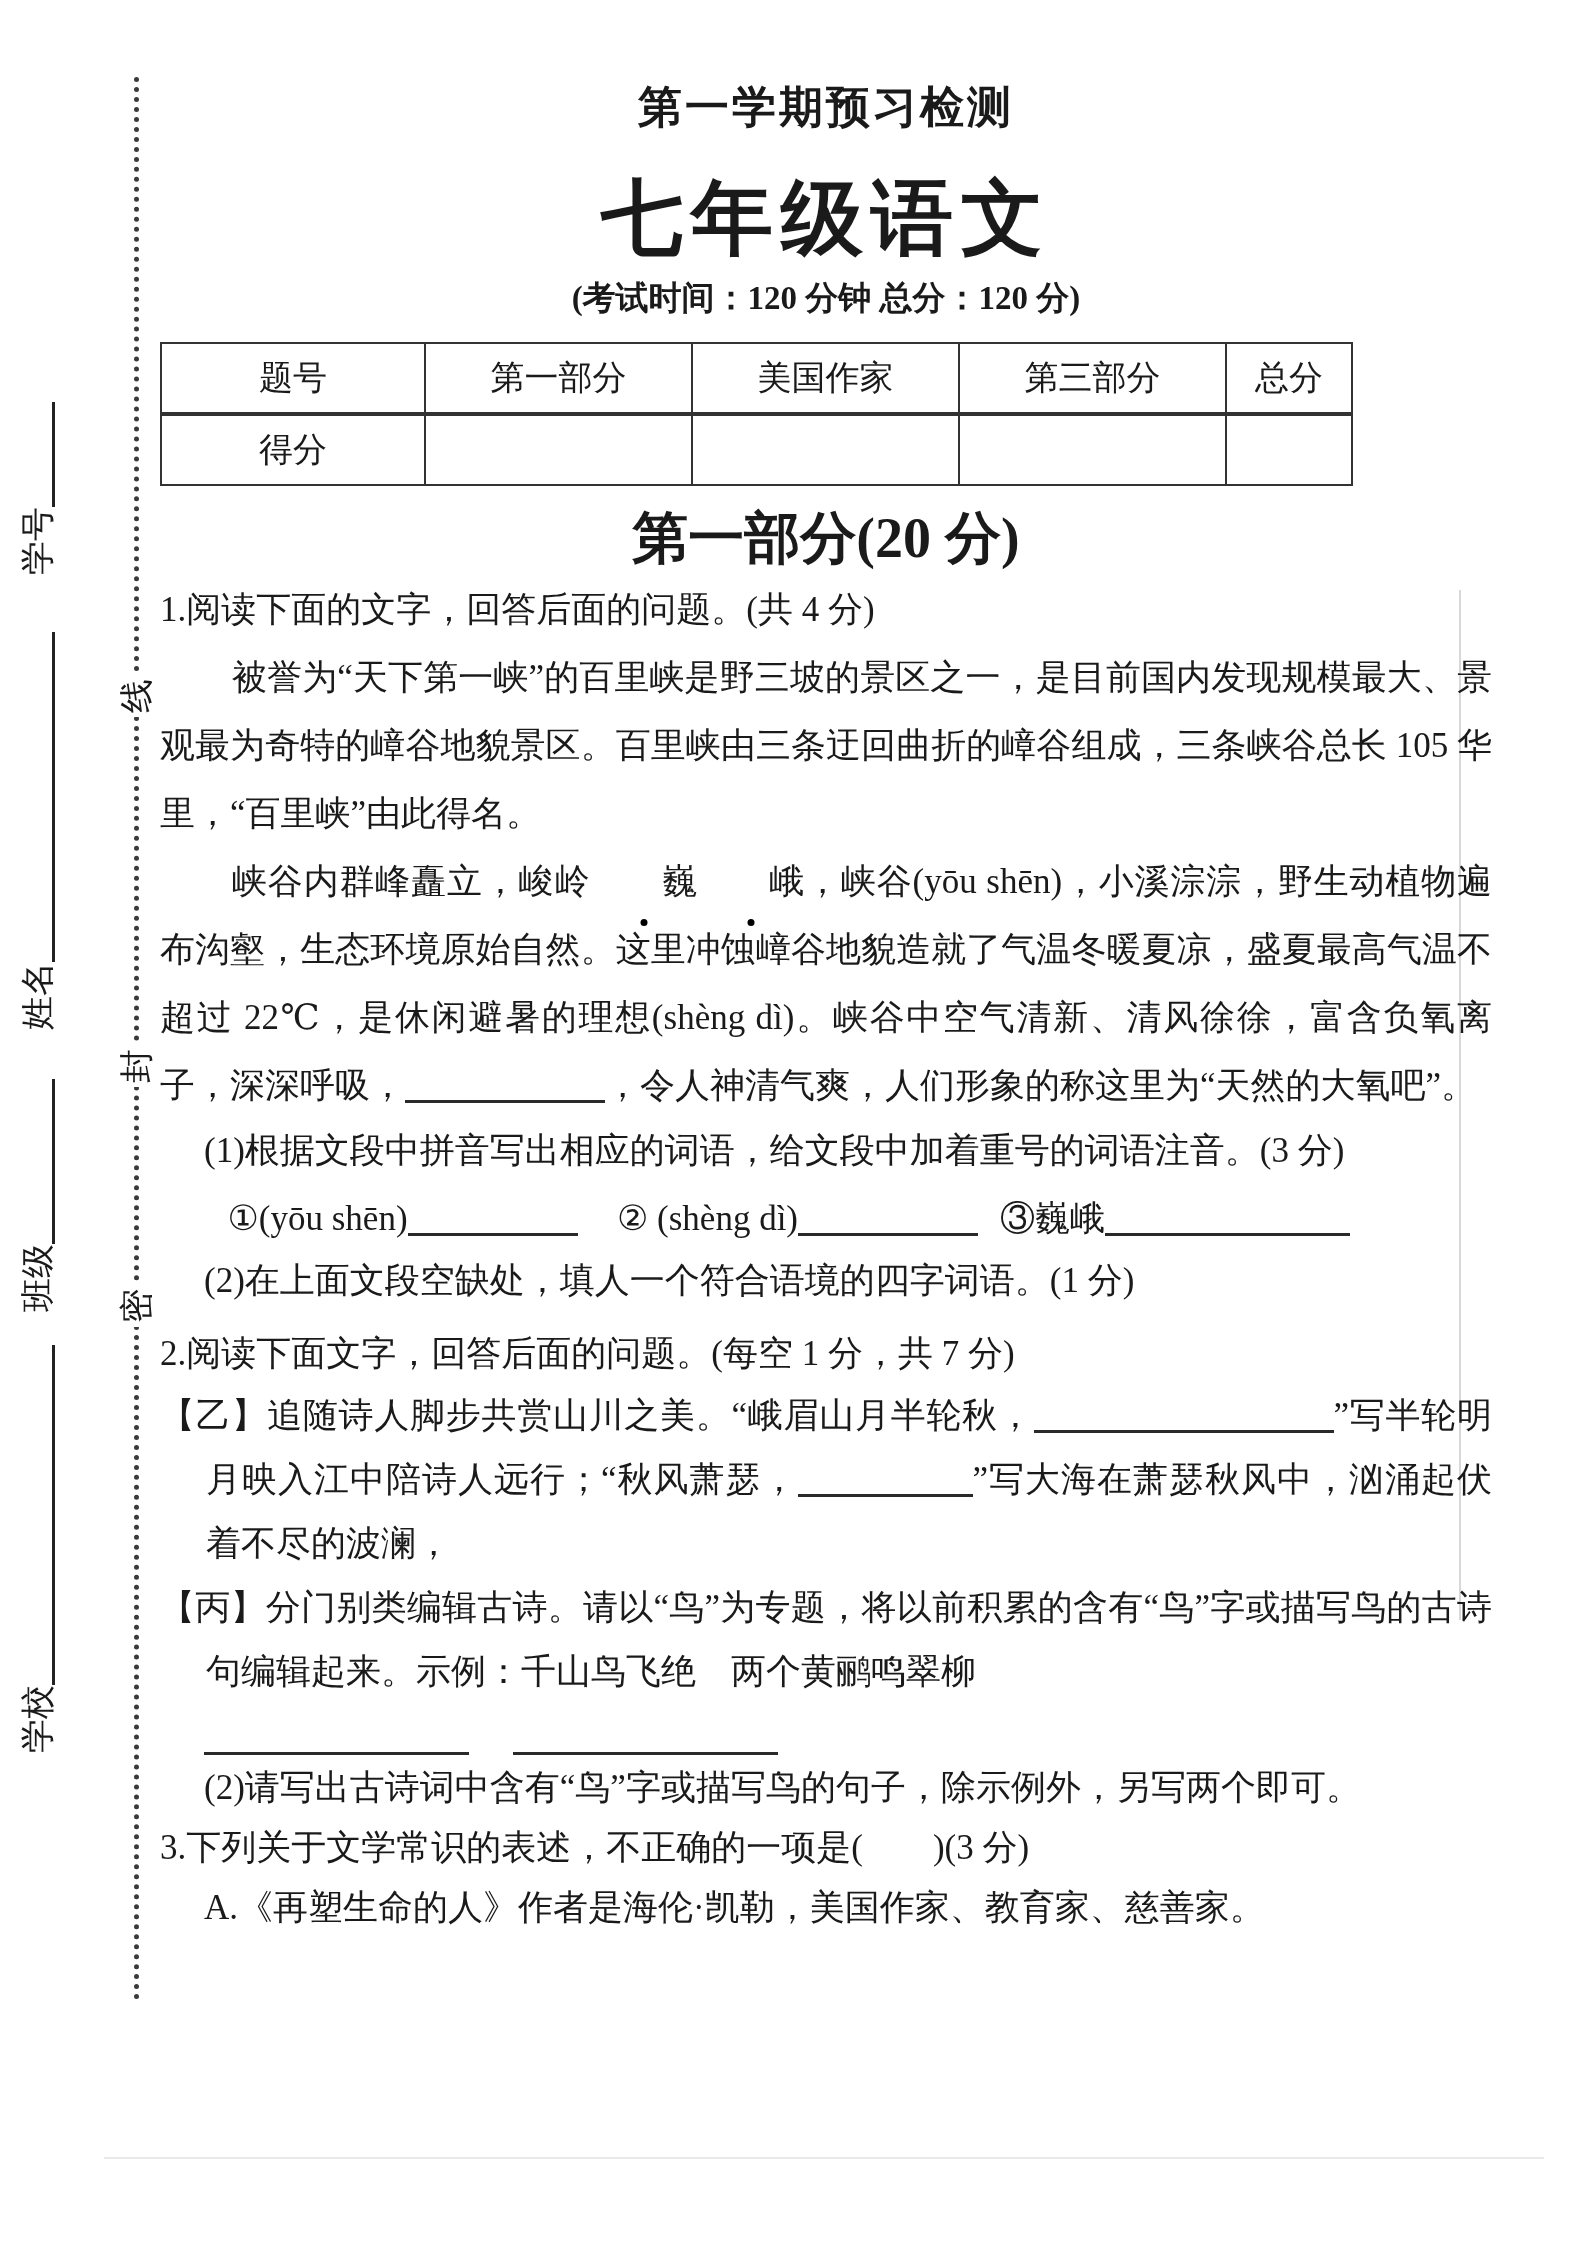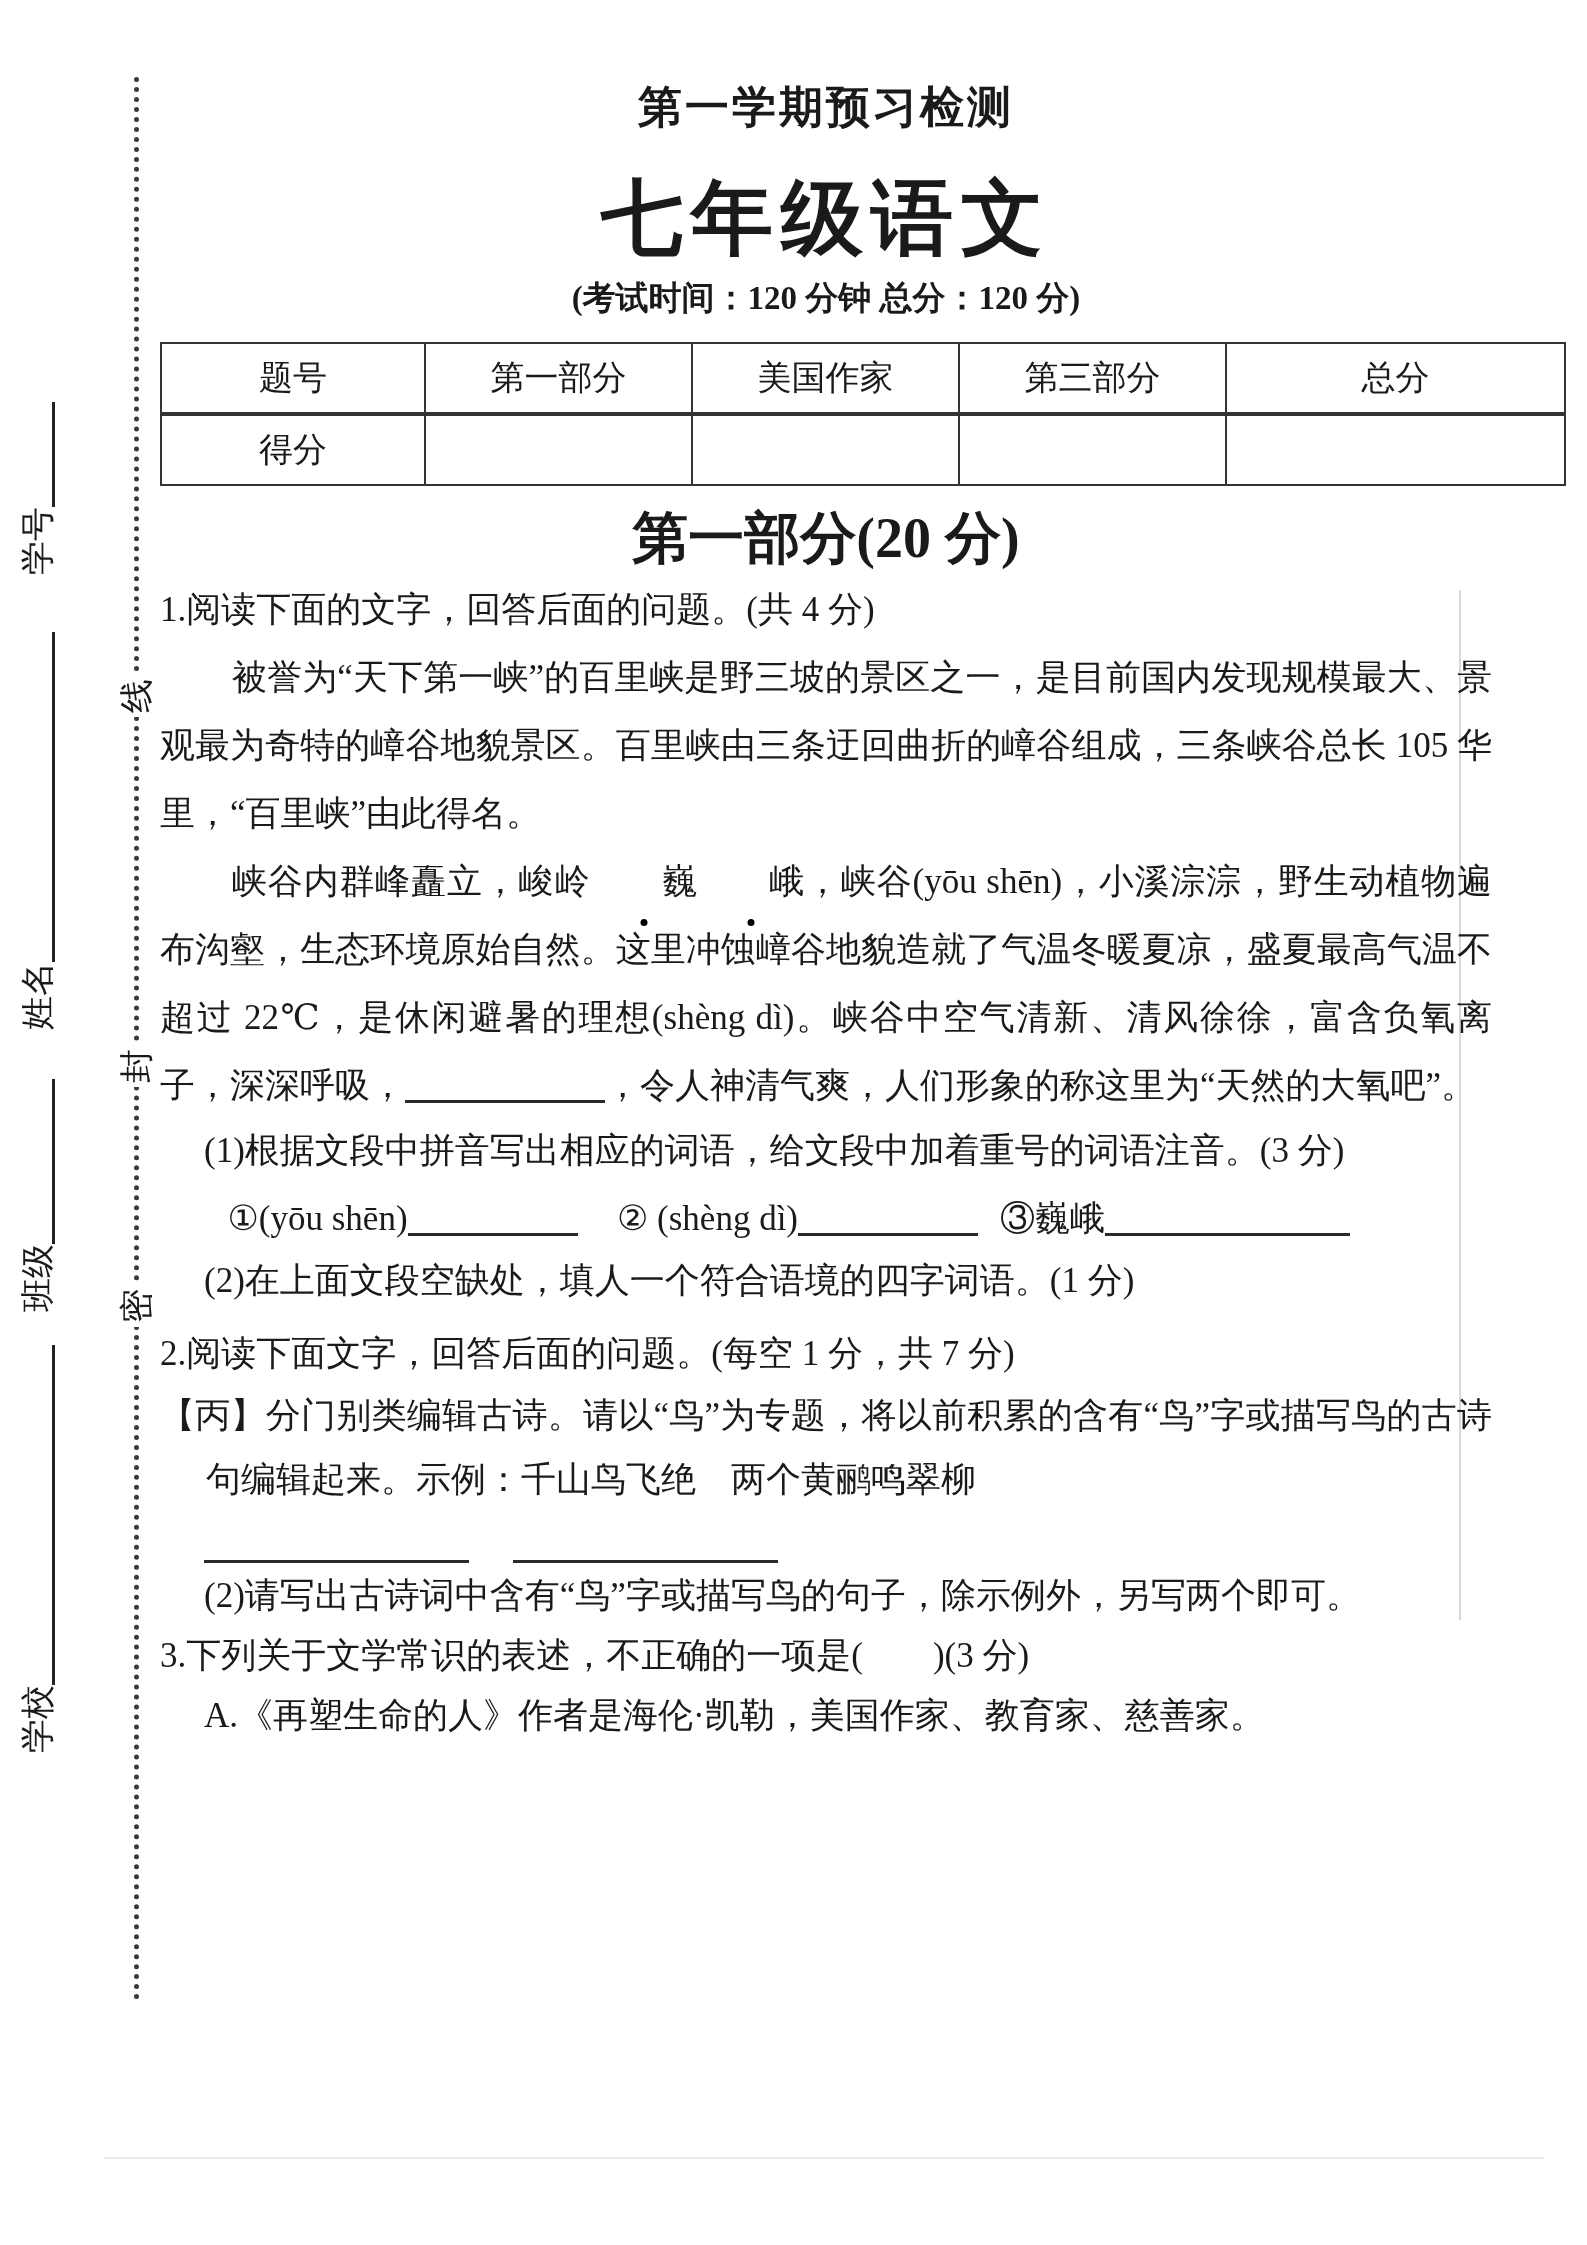--- a/index.html
+++ b/index.html
@@ -19,21 +19,21 @@
   .scan-vline{position:absolute;left:1459px;top:590px;width:2px;height:1030px;background:#d8d8d8;}
   .scan-hline{position:absolute;left:104px;top:2157px;width:1440px;height:2px;background:#e9e9e6;}
 
   
   .content{position:absolute;left:160px;top:0;width:1332px;font-size:35px;}
   .h-small{margin:82px 0 0;text-align:center;font-size:44px;line-height:52px;font-weight:bold;letter-spacing:3px;}
   .h-big{margin:36px 0 0;text-align:center;font-size:82px;line-height:96px;font-weight:700;letter-spacing:8px;
          font-family:"Liberation Sans","DejaVu Sans",sans-serif;}
   .exam-info{margin:10px 0 0;text-align:center;font-size:33px;line-height:44px;font-weight:bold;}
 
-  table.score{border-collapse:collapse;margin:22px 0 0;width:1406px;table-layout:fixed;}
+  table.score{border-collapse:collapse;margin:22px 0 0;width:1193px;table-layout:fixed;}
   table.score td{border:2px solid #333;height:68px;text-align:center;font-size:34px;padding:0;}
   table.score tr.head td{border-bottom:4px solid #333;}
   table.score td.c0{width:262px;} table.score td.c1,table.score td.c2,table.score td.c3{width:265px;}
 
   .sec-head{margin:26px 0 0;text-align:center;font-size:56px;line-height:52px;font-weight:bold;}
 
   p{margin:0;text-align:justify;}
   .stem{margin-top:12px;line-height:68px;}
   .passage{line-height:68px;text-indent:72px;}
   .sub{margin-left:44px;line-height:62px;}
@@ -108,20 +108,21 @@
 
     <p class="sub">(1)根据文段中拼音写出相应的词语，给文段中加着重号的词语注音。(3 分)</p>
     <div class="pinyin-row">
       <span class="pi0">①(yōu shēn)<span class="blank" style="width: 170px;"></span></span>
       <span class="pi1">② (shèng dì)<span class="blank" style="width: 180px;"></span></span>
       <span class="pi2">③巍峨<span class="blank" style="width: 245px;"></span></span>
     </div>
     <p class="sub">(2)在上面文段空缺处，填人一个符合语境的四字词语。(1 分)</p>
 
     <p class="stem single">2.阅读下面文字，回答后面的问题。(每空 1 分，共 7 分)</p>
+    <p class="hang">【乙】追随诗人脚步共赏山川之美。“峨眉山月半轮秋，<span class="blank" style="width: 300px;"></span>”写半轮明月映入江中陪诗人远行；“秋风萧瑟，<span class="blank" style="width: 175px;"></span>”写大海在萧瑟秋风中，汹涌起伏着不尽的波澜，</p>
     <p class="hang">【丙】分门别类编辑古诗。请以“鸟”为专题，将以前积累的含有“鸟”字或描写鸟的古诗句编辑起来。示例：千山鸟飞绝　两个黄鹂鸣翠柳</p>
 
     <p class="blank-row"><span class="blank" style="width: 265px;"></span>　 <span class="blank" style="width: 265px;"></span></p>
     <p class="sub single">(2)请写出古诗词中含有“鸟”字或描写鸟的句子，除示例外，另写两个即可。</p>
 
     <p class="stem single" style="margin-top:0;">3.下列关于文学常识的表述，不正确的一项是(　　)(3 分)</p>
     <p class="sub single">A.《再塑生命的人》作者是海伦·凯勒，美国作家、教育家、慈善家。</p>
 
   </div>
 </div>

